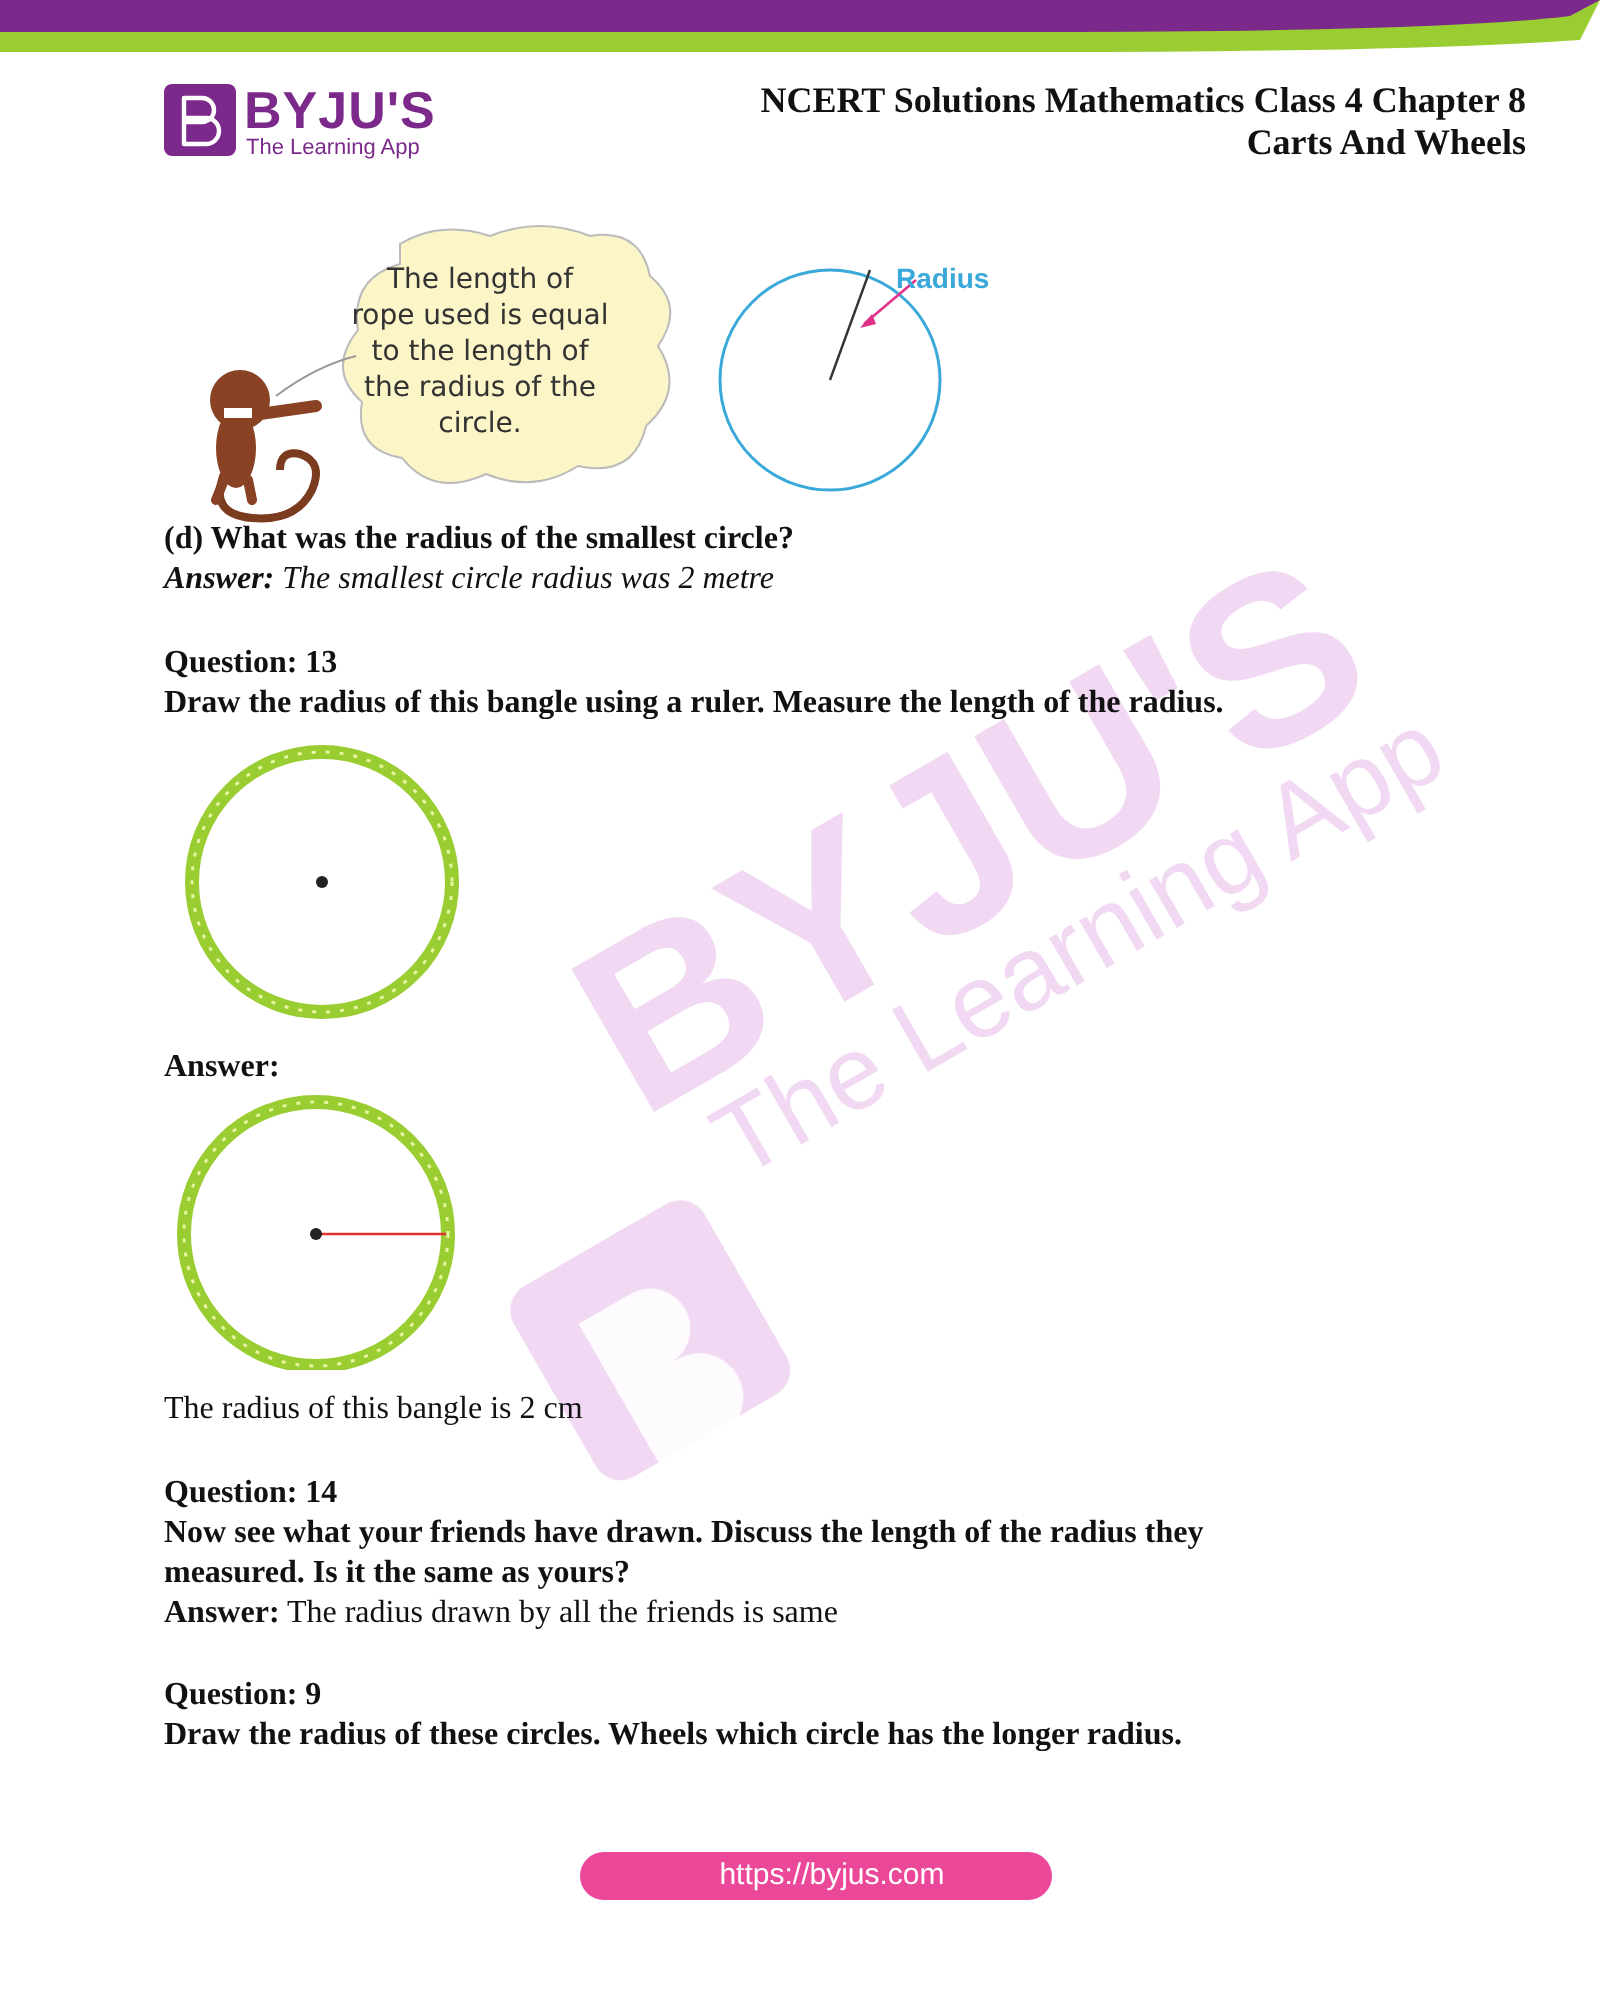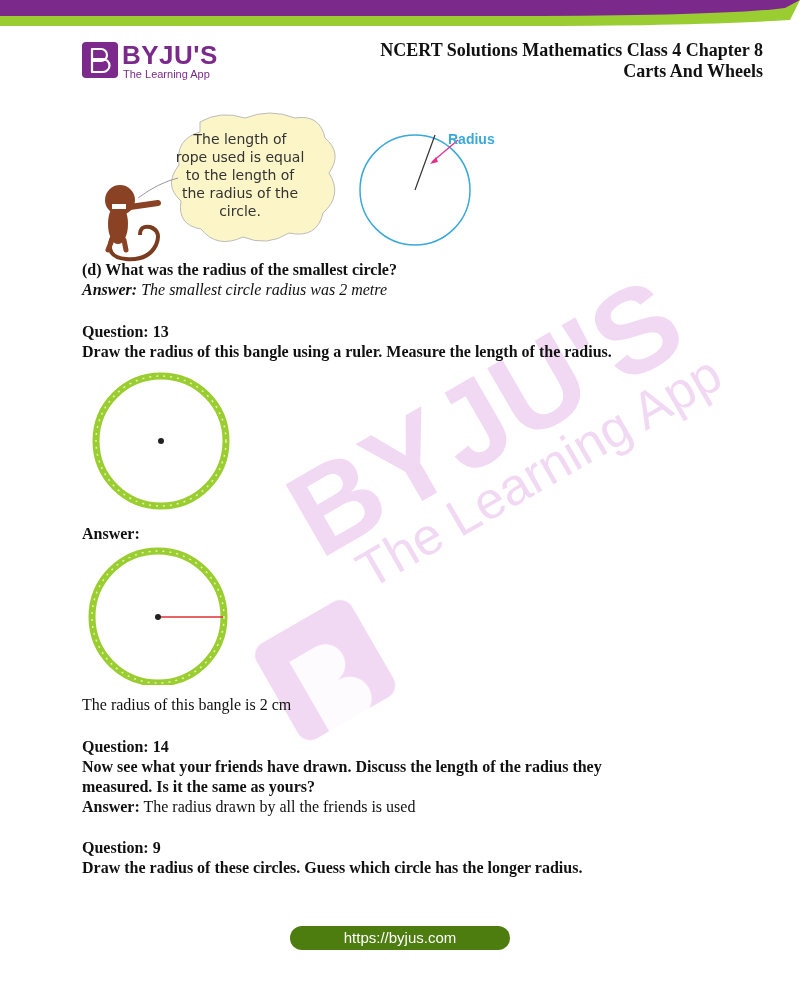--- a/index.html
+++ b/index.html
@@ -8,21 +8,21 @@
   .logo { position: absolute; left: 82px; top: 42px; width: 130px; height: 40px; }
   .logo-box { position: absolute; left: 0; top: 0; width: 36px; height: 36px; background: #7b2a8b; border-radius: 4px; }
   .logo-name { position: absolute; left: 40px; top: -2px; font-family: "Liberation Sans", sans-serif; font-weight: bold; font-size: 26px; color: #7b2a8b; letter-spacing: 0.5px; }
   .logo-tag { position: absolute; left: 41px; top: 26px; font-family: "Liberation Sans", sans-serif; font-size: 11px; color: #7b2a8b; }
   .doc-title { position: absolute; right: 37px; top: 40px; text-align: right; font-weight: bold; font-size: 18px; line-height: 21px; }
   .watermark { position: absolute; left: 0; top: 0; width: 800px; height: 1000px; pointer-events: none; }
   .p { position: absolute; left: 82px; font-size: 16px; line-height: 20px; white-space: nowrap; }
   .b { font-weight: bold; }
   .illus { position: absolute; left: 90px; top: 112px; width: 430px; height: 150px; text-align: right; }
   .bangle { position: absolute; }
-  .footer-pill { position: absolute; left: 290px; top: 926px; width: 220px; height: 24px; background: #4d7c0f; border-radius: 12px; color: #fff; font-family: "Liberation Sans", sans-serif; font-size: 15px; text-align: center; line-height: 24px; }
+  .footer-pill { position: absolute; left: 290px; top: 926px; width: 220px; height: 24px; background: #ec4899; border-radius: 12px; color: #fff; font-family: "Liberation Sans", sans-serif; font-size: 15px; text-align: center; line-height: 24px; padding-left: 16px; }
 </style>
 </head>
 <body>
 
 <svg class="top-band" viewBox="0 0 800 28" preserveAspectRatio="none">
   <path d="M0 0 H800 L790 20 Q700 26 520 26 H0 Z" fill="#9acd32"></path>
   <path d="M0 0 H800 L785 8 Q720 16 520 16 H0 Z" fill="#7b2a8b"></path>
 </svg>
 
 <svg class="watermark" viewBox="0 0 800 1000">
@@ -104,19 +104,19 @@
   <line x1="70" y1="72" x2="135" y2="72" stroke="#e03030" stroke-width="1.3"></line>
   <circle cx="70" cy="72" r="3" fill="#222"></circle>
 </svg>
 
 <div class="p" style="top:695px;">The radius of this bangle is 2 cm</div>
 
 <div class="p b" style="top:737px;">Question: 14</div>
 <div class="p b" style="top:757px;">Now see what your friends have drawn. Discuss the length of the radius they</div>
 <div class="p b" style="top:777px;">measured. Is it the same as yours?</div>
 <div class="p" style="top:797px;">
-  <span class="b">Answer:</span><span> The radius drawn by all the friends is used</span>
+  <span class="b">Answer:</span><span> The radius drawn by all the friends is same</span>
 </div>
 
 <div class="p b" style="top:838px;">Question: 9</div>
-<div class="p b" style="top:858px;">Draw the radius of these circles. Guess which circle has the longer radius.</div>
+<div class="p b" style="top:858px;">Draw the radius of these circles. Wheels which circle has the longer radius.</div>
 
 <div class="footer-pill">https://byjus.com</div>
 
 </body></html>

